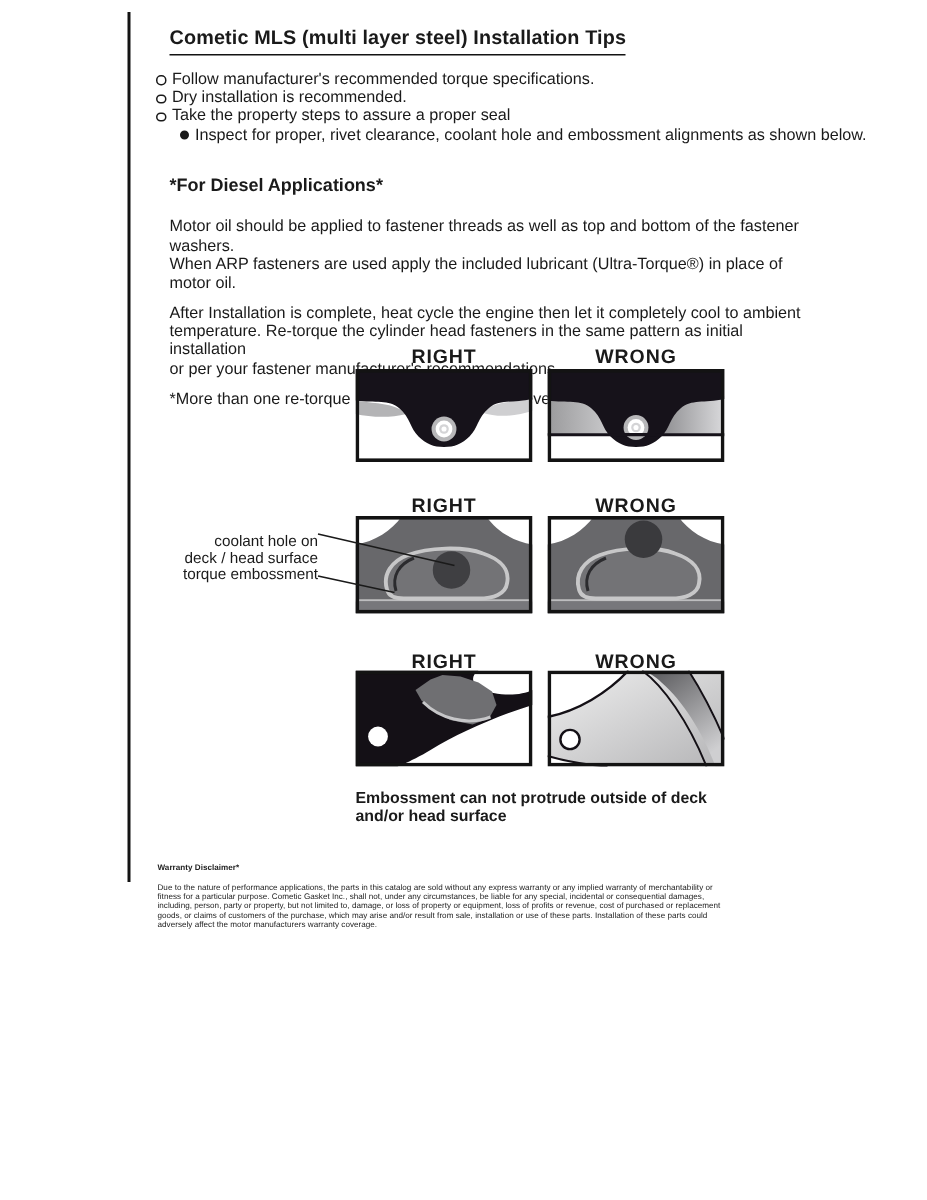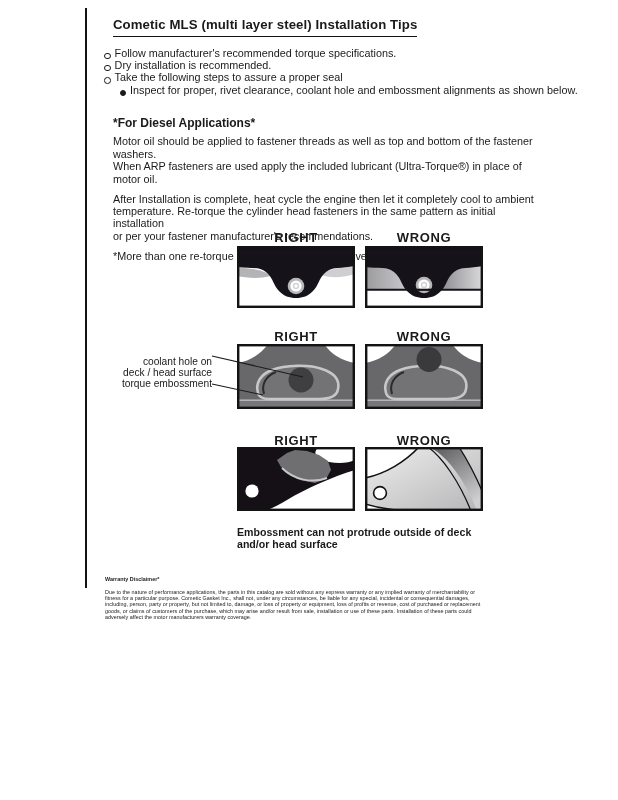--- a/index.html
+++ b/index.html
@@ -3,27 +3,27 @@
 <meta charset="utf-8">
 <style>
   html,body{margin:0;padding:0;background:#fff;}
   .page{position:relative;width:618px;height:620px;background:#ffffff;
         font-family:"Liberation Sans",sans-serif;color:#1a1a1a;overflow:hidden;border-radius:31px;}
   .pre{white-space:pre-line;margin-top:12px;}
   .vline{position:absolute;left:85px;top:8px;width:2px;height:580px;background:#131313;}
   .title{position:absolute;left:113px;top:17px;font-size:13.2px;font-weight:bold;
          letter-spacing:.1px;padding-bottom:3.5px;border-bottom:1.9px solid #131313;display:inline-block;}
   .bullets{position:absolute;left:104px;top:47px;font-size:10.8px;line-height:12.2px;}
-  .b-row{display:flex;align-items:flex-end;}
+  .b-row{display:flex;align-items:flex-start;}
   .b-row.sub{margin-left:16px;}
   .b-dot{width:4.6px;height:4.6px;border:1.1px solid #1a1a1a;border-radius:50%;
          margin:3.4px 4px 0 0;flex:none;}
   .b-dot.filled{background:#1a1a1a;border-color:#1a1a1a;width:4px;height:4px;}
   .diesel{position:absolute;left:113px;top:117px;width:430px;font-size:10.8px;line-height:12.4px;}
-  .diesel h2{font-size:12px;font-weight:bold;margin:0 0 6px 0;}
+  .diesel h2{font-size:12px;font-weight:bold;margin:0 0 16px 0;}
   .diesel p{margin:0 0 7.5px 0;}
   .dg-label{position:absolute;width:118px;text-align:center;font-size:13px;font-weight:bold;
             letter-spacing:.6px;}
   .dg-panel{position:absolute;width:118px;display:block;}
   .dg-cap{position:absolute;font-size:10.6px;font-weight:bold;line-height:12px;}
   .side-label{position:absolute;left:98px;width:114px;text-align:right;font-size:10.2px;line-height:11px;}
   .leaders{position:absolute;left:205px;top:340px;pointer-events:none;}
   .legal{position:absolute;left:105px;top:576px;width:415px;font-size:5.4px;line-height:6.15px;
          color:#222;letter-spacing:.02px;}
   .legal p{margin:0 0 6px 0;}
@@ -43,21 +43,21 @@
     <div class="b-row">
       <span class="b-dot"></span>
       <span>Follow manufacturer's recommended torque specifications.</span>
     </div>
     <div class="b-row">
       <span class="b-dot"></span>
       <span>Dry installation is recommended.</span>
     </div>
     <div class="b-row">
       <span class="b-dot"></span>
-      <span>Take the following steps to assure a proper seal</span>
+      <span>Take the property steps to assure a proper seal</span>
     </div>
     <div class="b-row sub">
       <span class="b-dot filled"></span>
       <span>Inspect for proper, rivet clearance, coolant hole and embossment alignments as shown below.</span>
     </div>
   </div>
 
   <div class="diesel">
     <h2>*For Diesel Applications*</h2>
     <p class="pre">Motor oil should be applied to fastener threads as well as top and bottom of the fastener washers.

